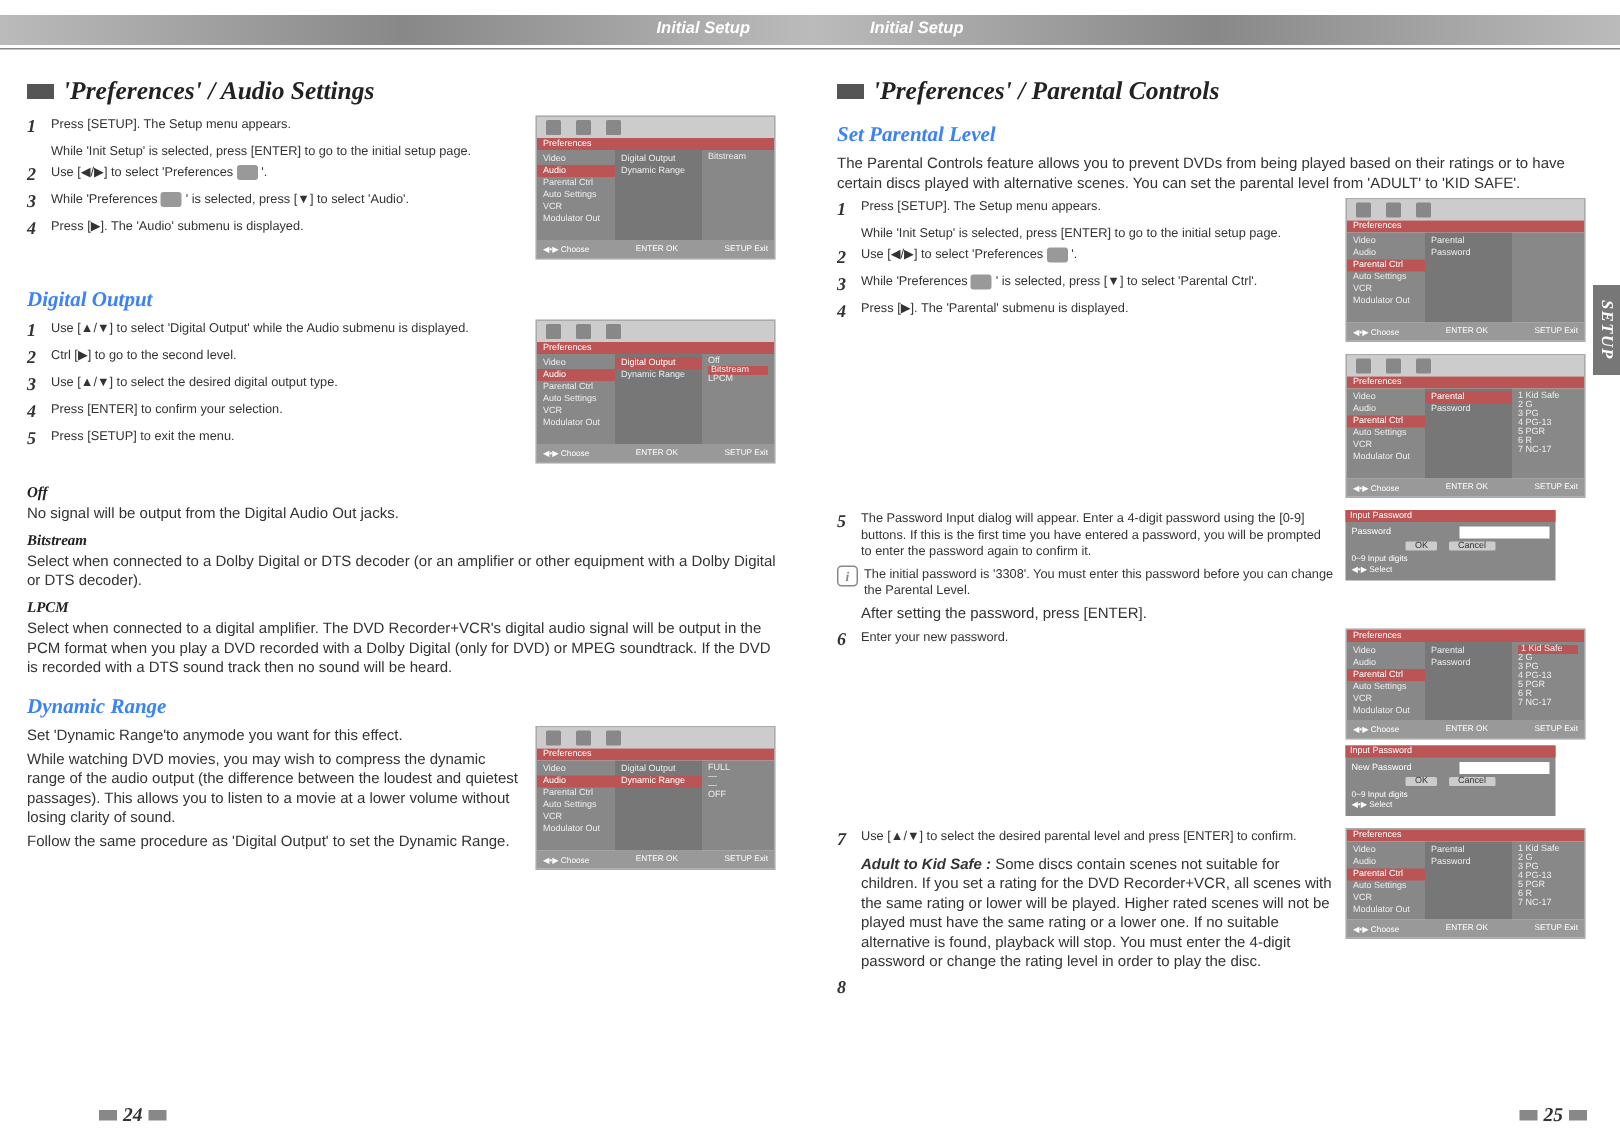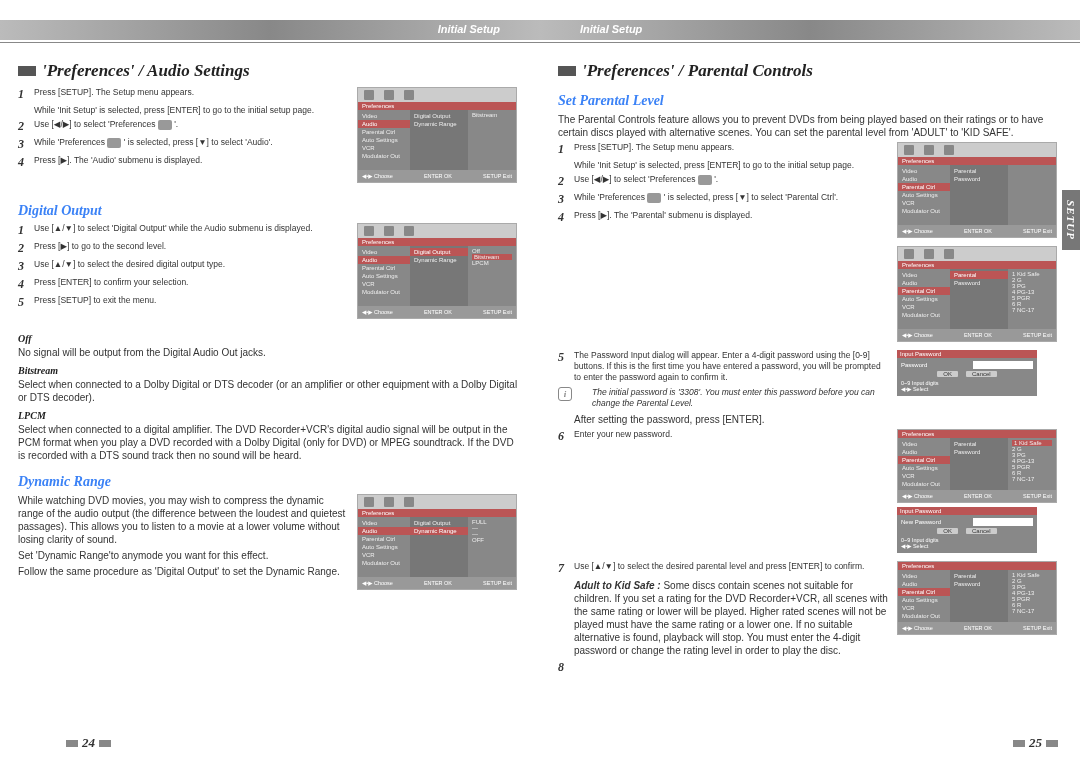--- a/index.html
+++ b/index.html
@@ -20,21 +20,21 @@
   .page {
     width: 50%;
     height: 100%;
     padding: 0 18px 20px 18px;
     position: relative;
   }
   .page-left { border-right: 0; }
   .header-bar {
     height: 20px;
     background: linear-gradient(to right, #bbb 0%, #888 50%, #bbb 100%);
-    margin: 20px -18px 0 -18px;
+    margin: 10px -18px 0 -18px;
     position: relative;
   }
   .header-bar-right { background: linear-gradient(to right, #bbb 0%, #888 50%, #bbb 100%); }
   .header-label {
     position: absolute;
     font-style: italic;
     font-weight: bold;
     color: #fff;
     font-size: 11px;
     top: 3px;
@@ -100,24 +100,22 @@
     flex: 1;
     line-height: 1.3;
     font-size: 8.5px;
   }
   .body-text {
     font-size: 10px;
     line-height: 1.3;
     margin-bottom: 3px;
   }
   .italic-note {
-    font-style: italic;
     font-size: 8.5px;
     line-height: 1.3;
-    margin-left: 16px;
   }
   .inline-icon {
     display: inline-block;
     width: 14px;
     height: 10px;
     background: #999;
     border-radius: 2px;
     vertical-align: middle;
   }
   .info-icon {
@@ -358,21 +356,21 @@
 
     <div class="subsection-title">Digital Output</div>
     <div class="two-col">
       <div class="col-main">
         <div class="step">
             <span class="step-num">1</span>
             <span class="step-text">Use [▲/▼] to select 'Digital Output' while the Audio submenu is displayed.</span>
           </div>
         <div class="step">
             <span class="step-num">2</span>
-            <span class="step-text">Press [▶] to go to the second level.</span>
+            <span class="step-text">Ctrl [▶] to go to the second level.</span>
           </div>
         <div class="step">
             <span class="step-num">3</span>
             <span class="step-text">Use [▲/▼] to select the desired digital output type.</span>
           </div>
         <div class="step">
             <span class="step-num">4</span>
             <span class="step-text">Press [ENTER] to confirm your selection.</span>
           </div>
         <div class="step">
@@ -419,22 +417,22 @@
     <div class="minor-title">Off</div>
     <div class="body-text">No signal will be output from the Digital Audio Out jacks.</div>
     <div class="minor-title">Bitstream</div>
     <div class="body-text">Select when connected to a Dolby Digital or DTS decoder (or an amplifier or other equipment with a Dolby Digital or DTS decoder).</div>
     <div class="minor-title">LPCM</div>
     <div class="body-text">Select when connected to a digital amplifier. The DVD Recorder+VCR's digital audio signal will be output in the PCM format when you play a DVD recorded with a Dolby Digital (only for DVD) or MPEG soundtrack. If the DVD is recorded with a DTS sound track then no sound will be heard.</div>
 
     <div class="subsection-title">Dynamic Range</div>
     <div class="two-col">
       <div class="col-main">
+        <div class="body-text">Set 'Dynamic Range'to anymode you want for this effect.</div>
         <div class="body-text">While watching DVD movies, you may wish to compress the dynamic range of the audio output (the difference between the loudest and quietest passages). This allows you to listen to a movie at a lower volume without losing clarity of sound.</div>
-        <div class="body-text">Set 'Dynamic Range'to anymode you want for this effect.</div>
         <div class="body-text">Follow the same procedure as 'Digital Output' to set the Dynamic Range.</div>
       </div>
       <div class="col-side">
         <div class="osd">
           <div class="osd-titlebar">
               <span class="osd-tab-icon"></span>
               <span class="osd-tab-icon"></span>
               <span class="osd-tab-icon"></span>
             </div>
           <div style="background:#b55;color:#fff;font-size:6px;padding:1px 4px">Preferences</div>

